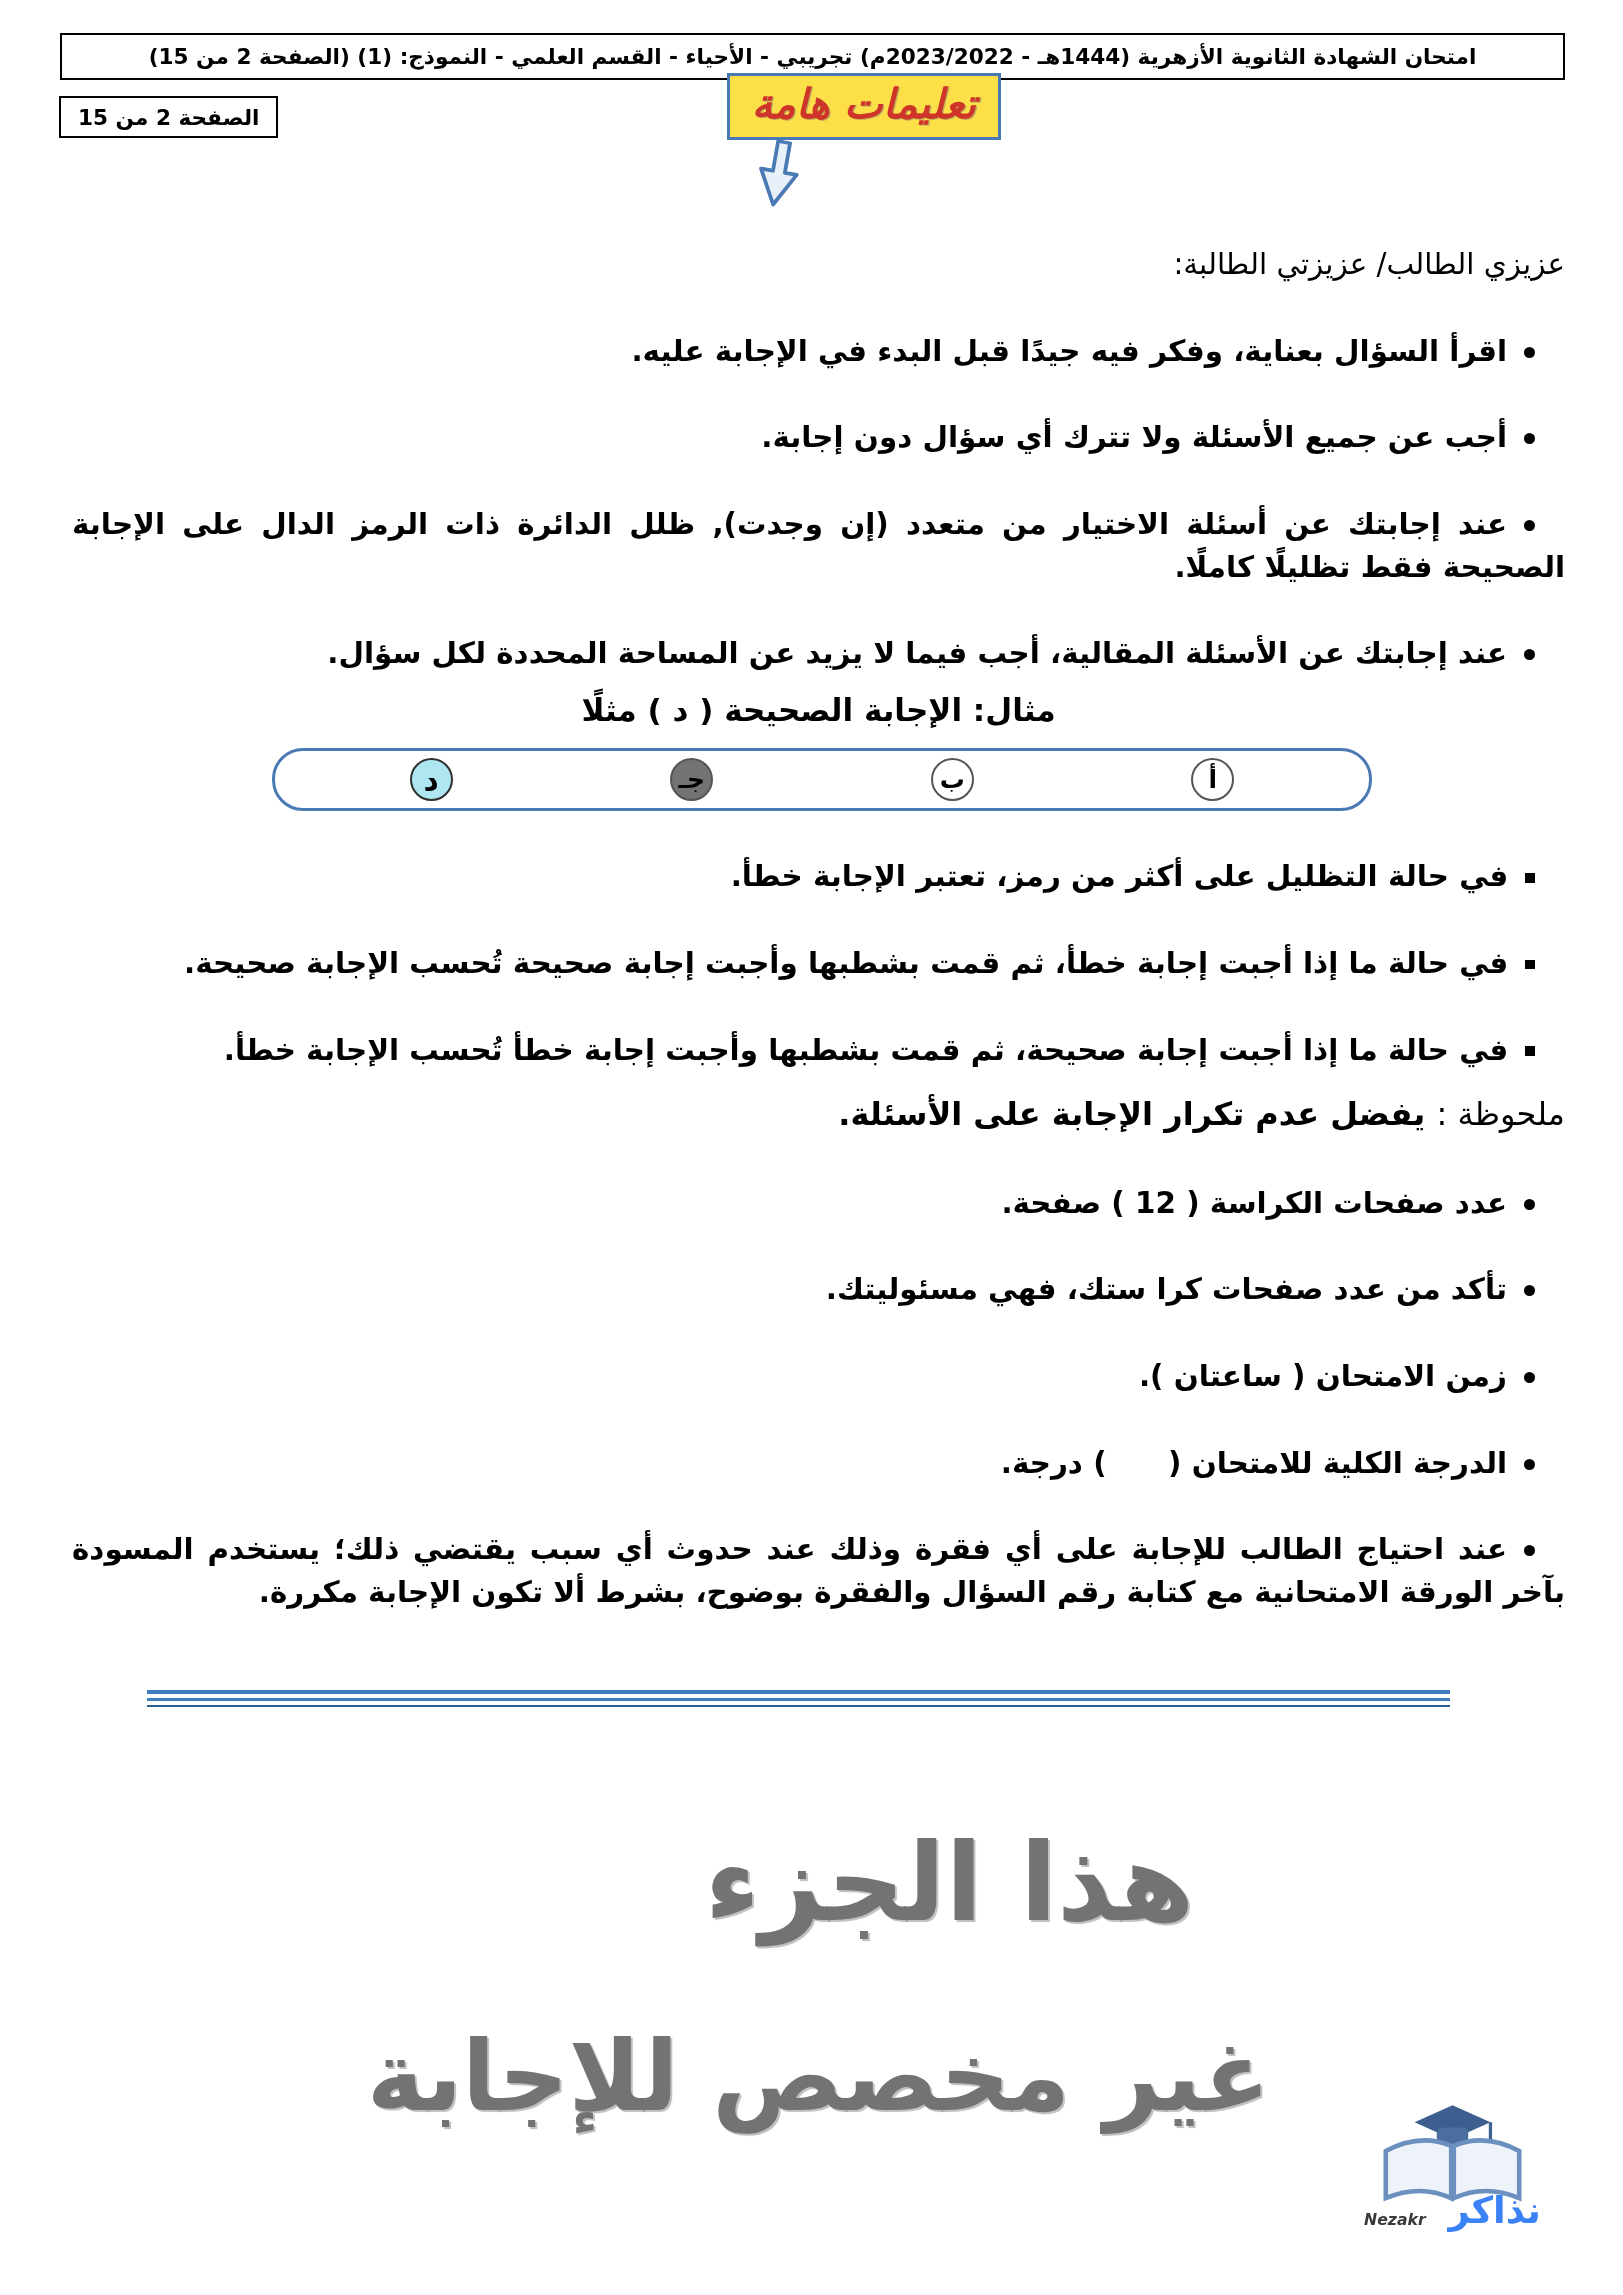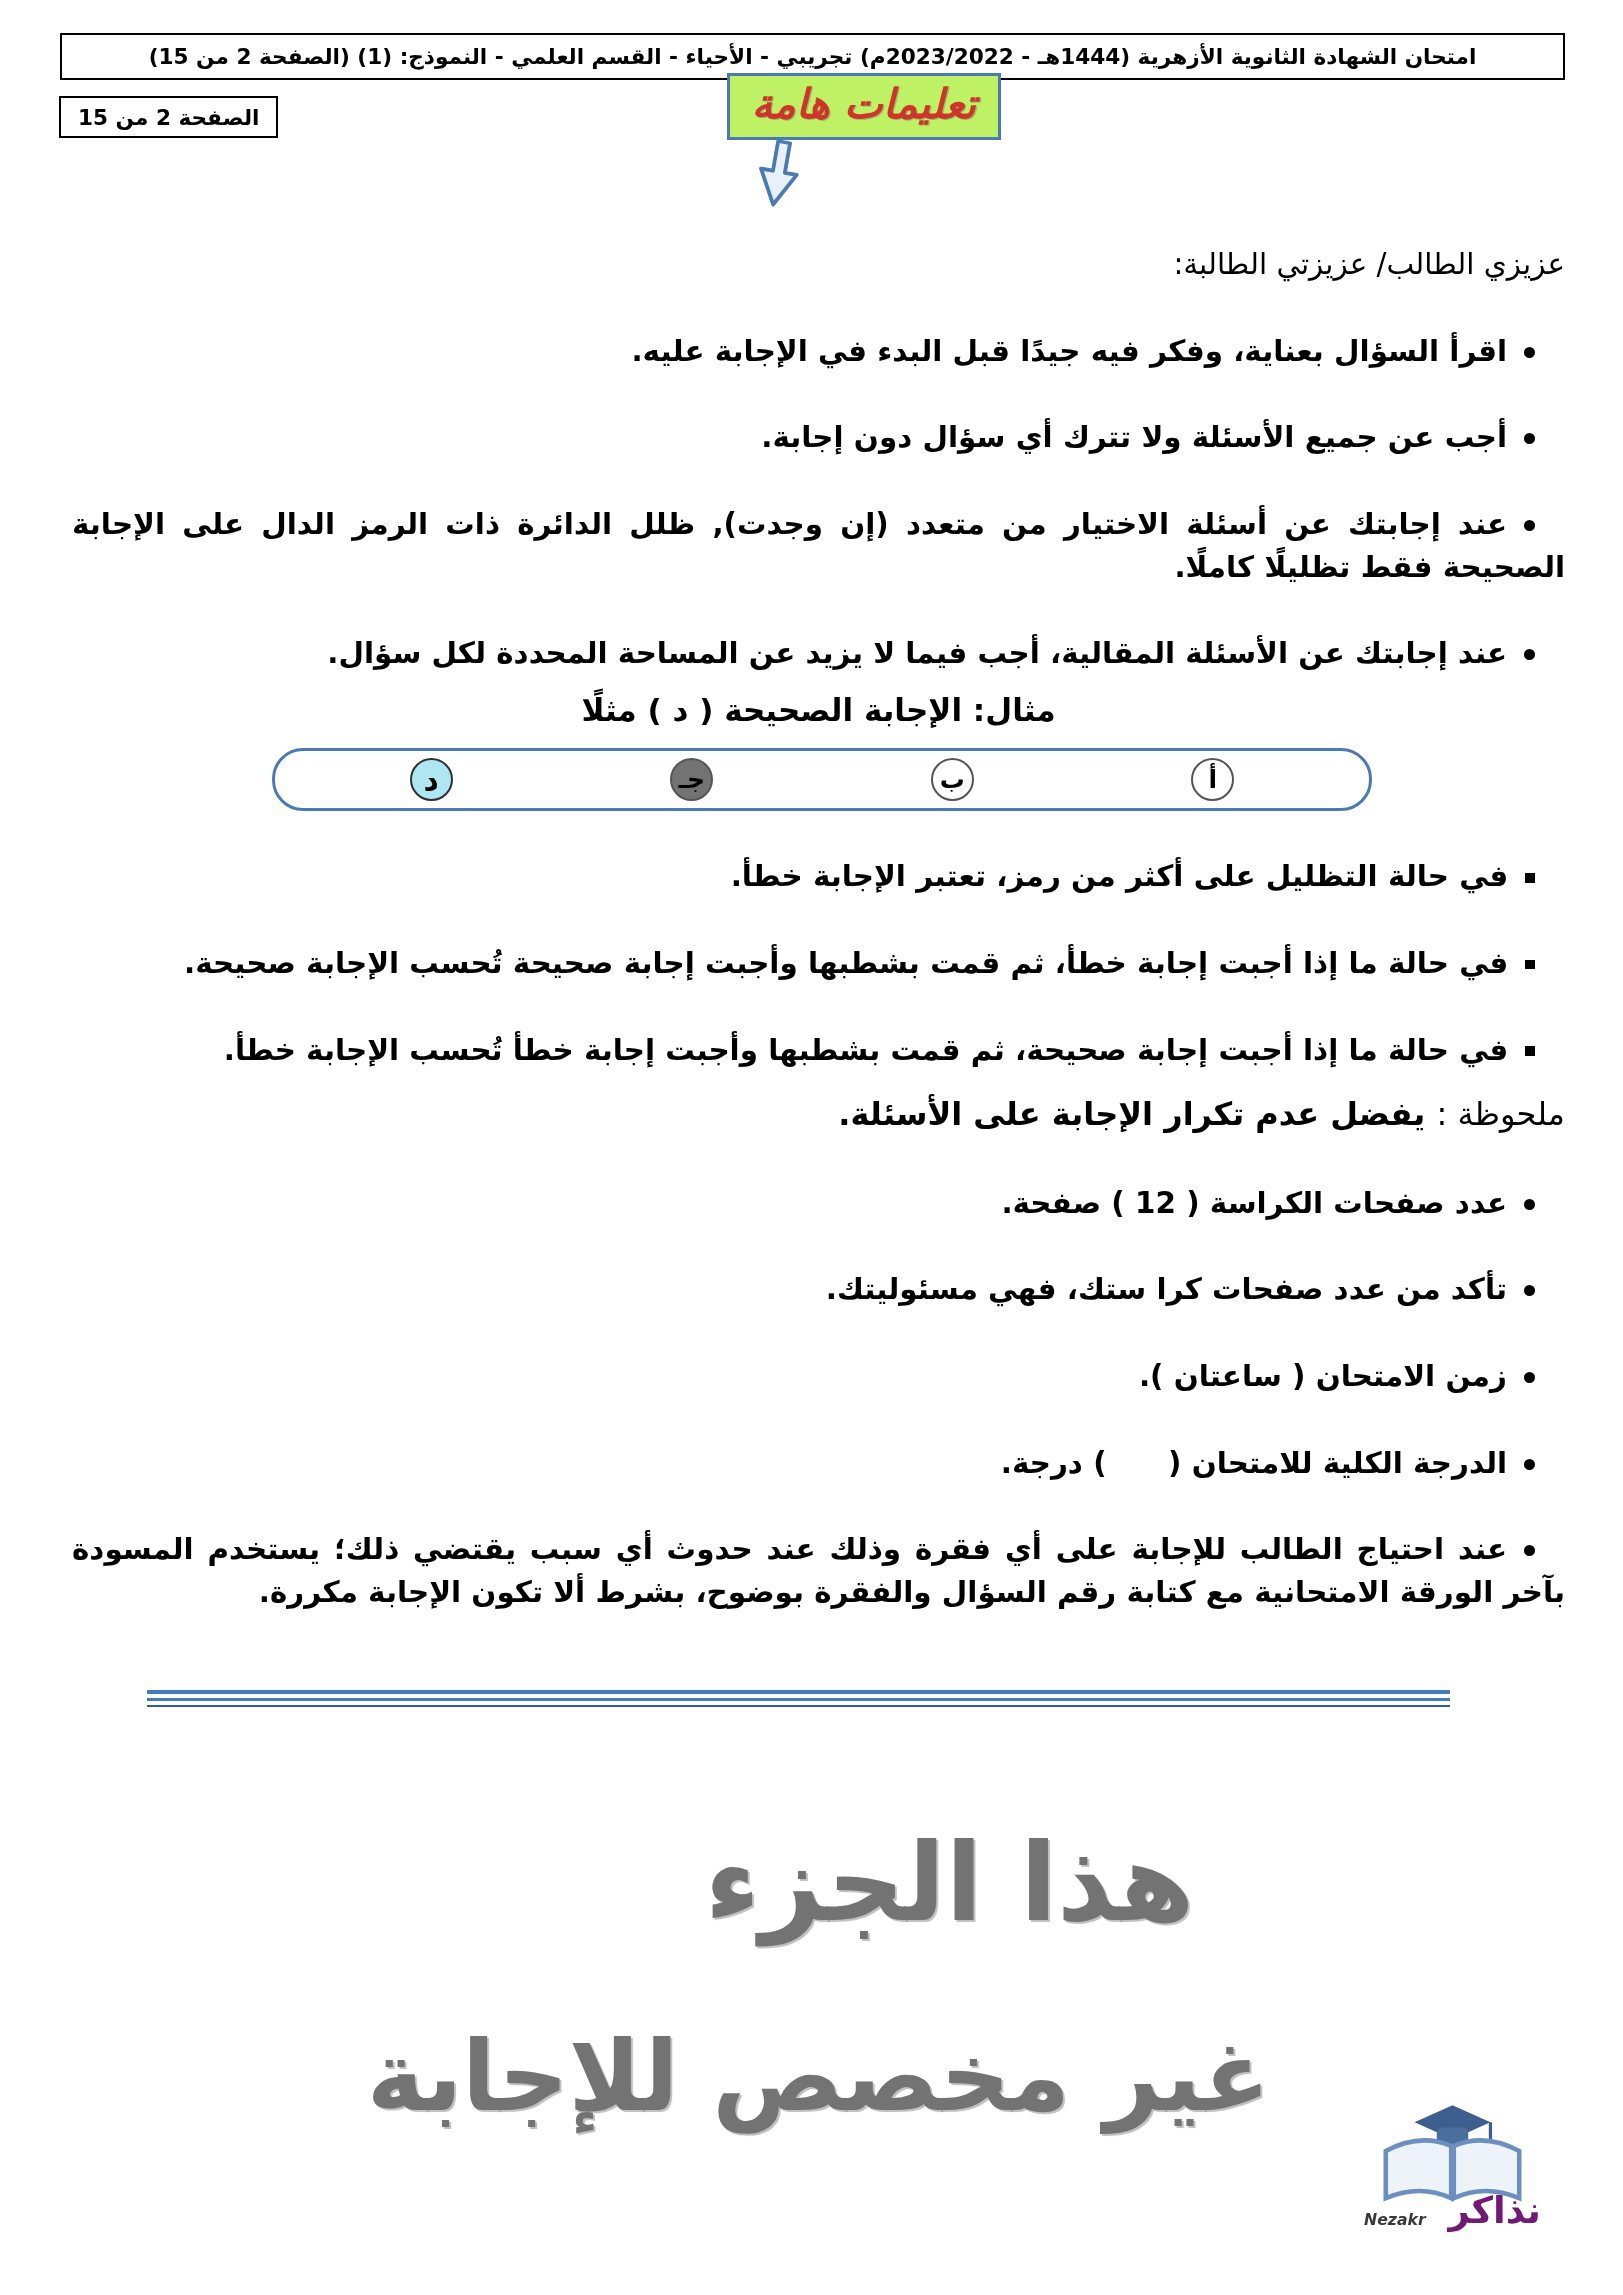--- a/index.html
+++ b/index.html
@@ -31,21 +31,21 @@
     padding:6.5px 17px;
     font-weight:700; font-size:21.6px;
     background:#fff;
   }
 
   
   .banner-box {
     position:absolute; top:73px; right:622px;
     border:3.3px solid #4a7ab3;
     padding:3.9px 22px 9.2px;
-    background:#bef264;
+    background:#fde047;
     margin-left:37px;
   }
   .banner-text {
     color:#cf3429; font-size:41px; font-weight:700; font-style:italic;
     text-shadow:1.3px 1.3px 0 rgba(120,120,120,.45);
     letter-spacing:1.3px;
   }
   .banner-arrow {
     position:absolute; top:140px; right:817px;
     width:55px; height:68px;
@@ -97,21 +97,21 @@
   
   .no-answer { text-align:center; margin-top:98px; color:#737373; font-weight:700; }
   .na1 { font-size:108px; transform:translateX(131px); text-shadow:2px 2px 0.7px rgba(130,130,130,.5); }
   .na2 { font-size:97px; margin-top:46px; text-shadow:2px 2px 0.7px rgba(130,130,130,.5); }
 
   
   .logo { position:absolute; top:2100px; right:82px; width:177px; }
   .logo svg.book { width:157px; display:block; margin:0 auto; }
   .logo-row { display:flex; flex-direction:row; justify-content:space-between; align-items:flex-end; margin-top:-19.6px; direction:ltr;text-align:center; }
   .logo-en { font-size:15.7px; font-weight:700; font-style:italic; color:#3a3a3a; }
-  .logo-ar { font-size:37px; font-weight:700; color:#701a75; line-height:1; }
+  .logo-ar { font-size:37px; font-weight:700; color:#3b82f6; line-height:1; }
 </style>
 </head>
 <body>
 
 <div class="page">
 
   <div class="header-box">
     <span>امتحان الشهادة الثانوية الأزهرية (1444هـ - 2023/2022م) تجريبي - الأحياء - القسم العلمي - النموذج: (1) (الصفحة 2 من 15)</span>
   </div>
 

